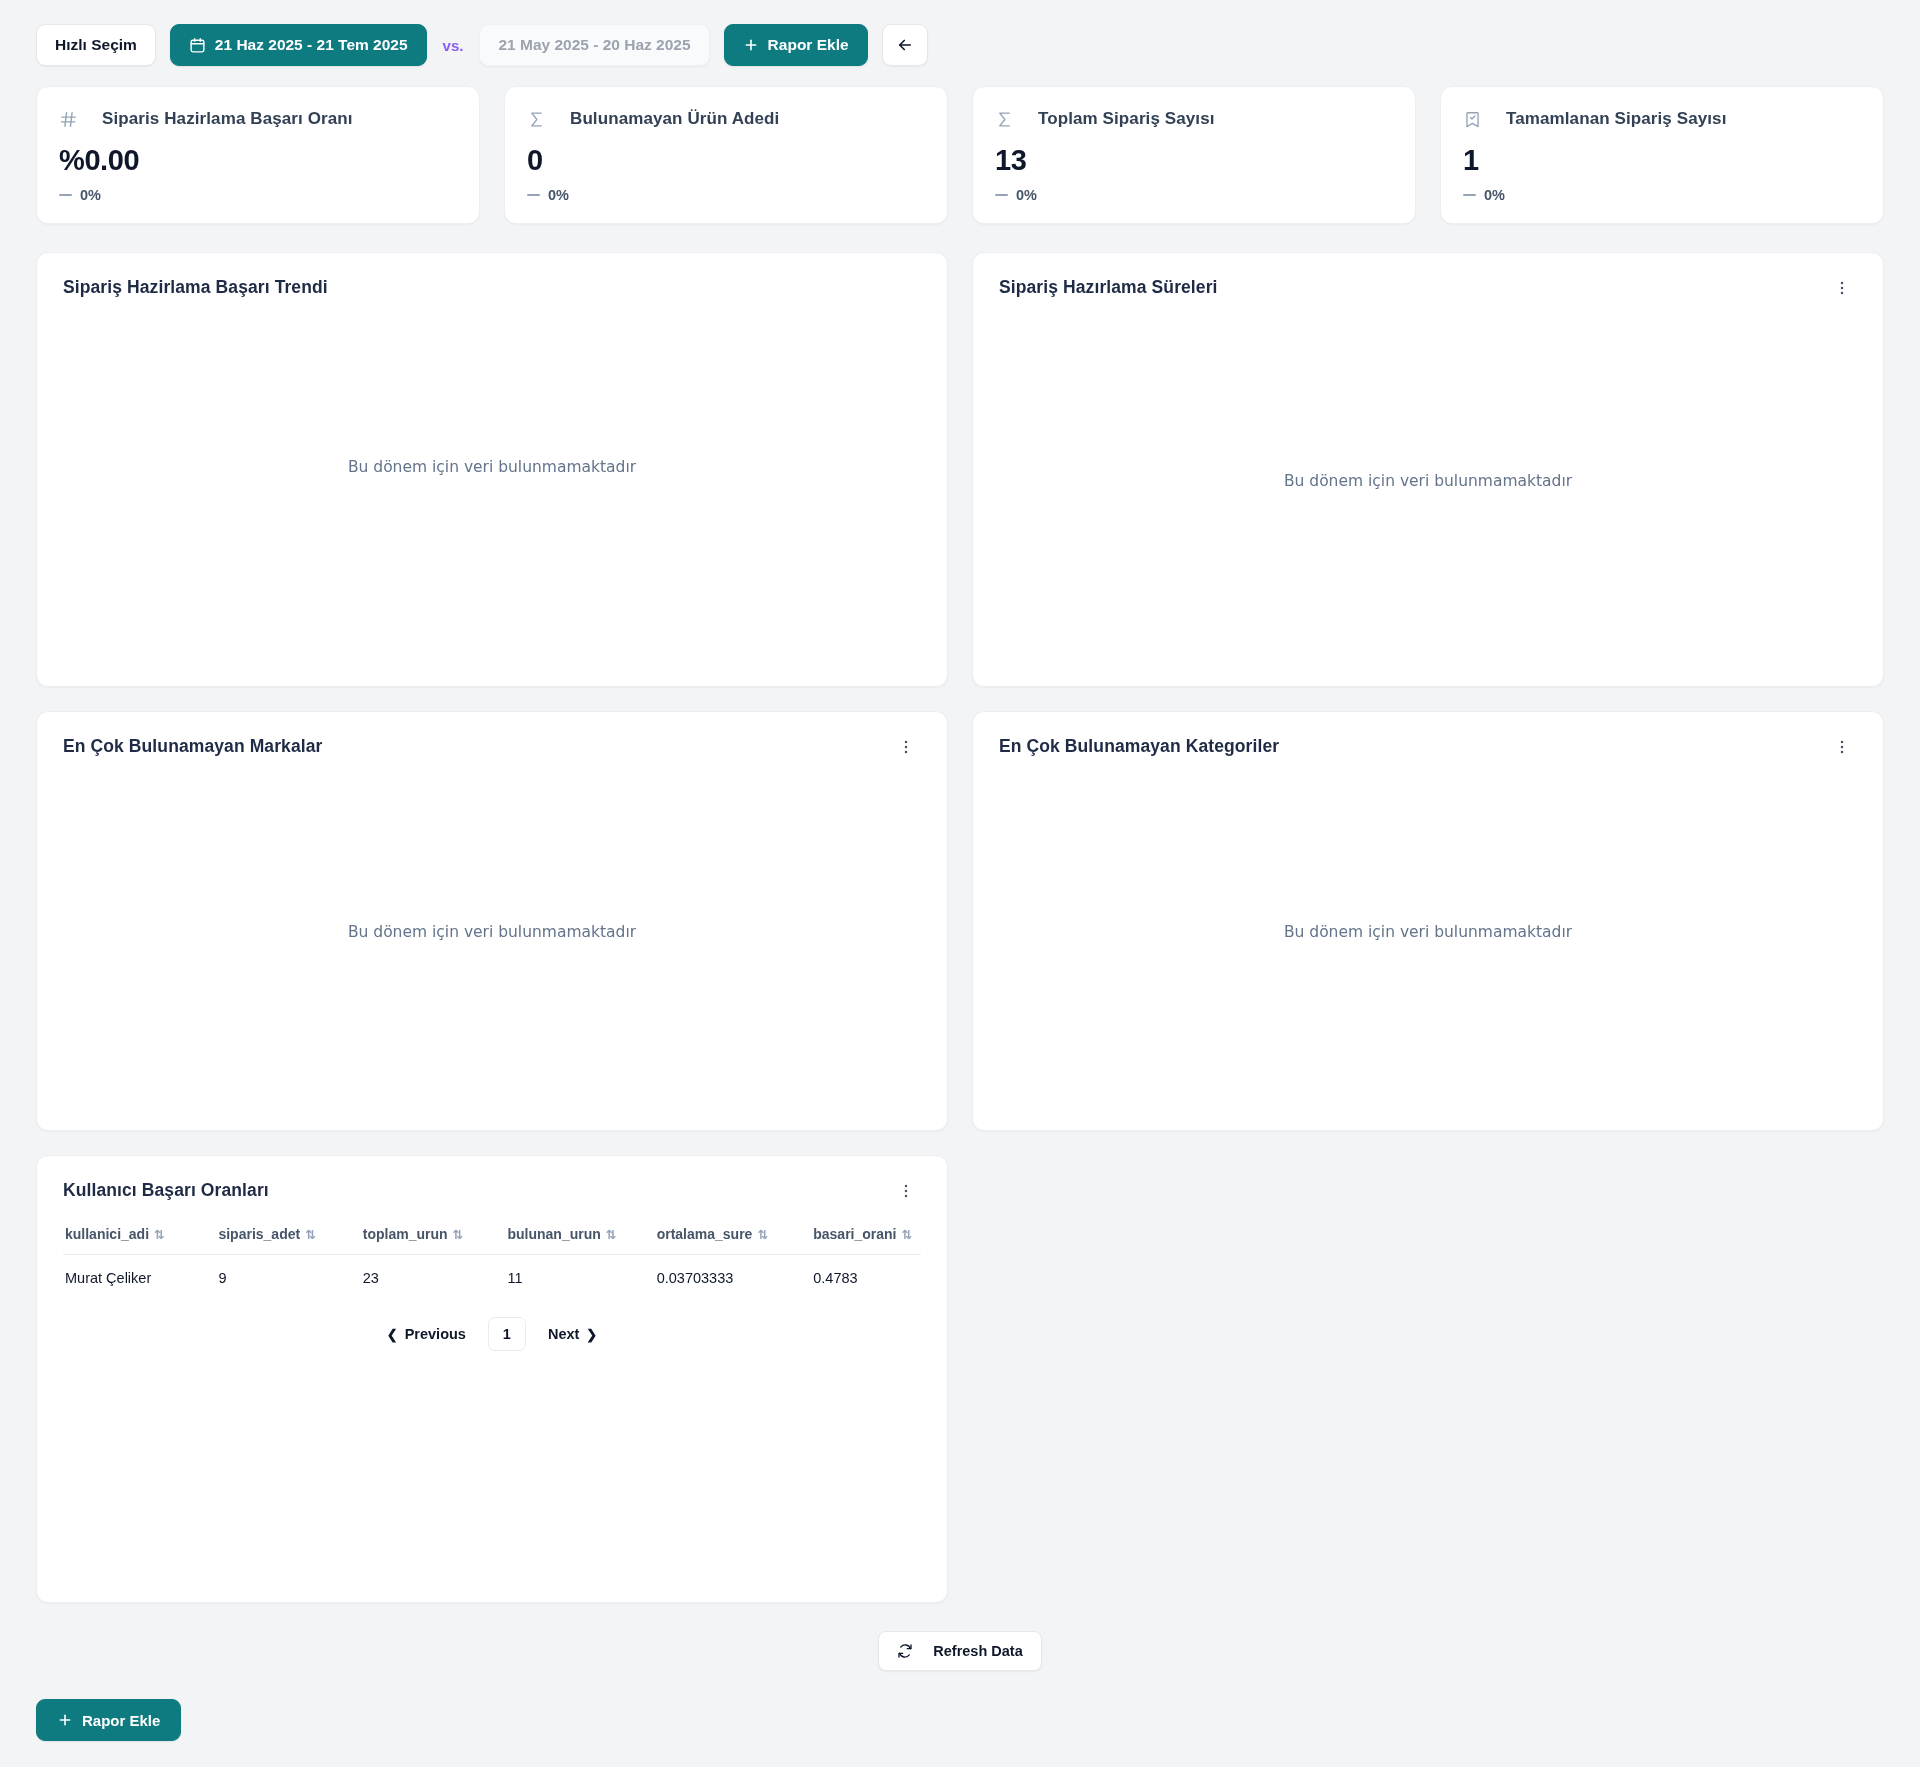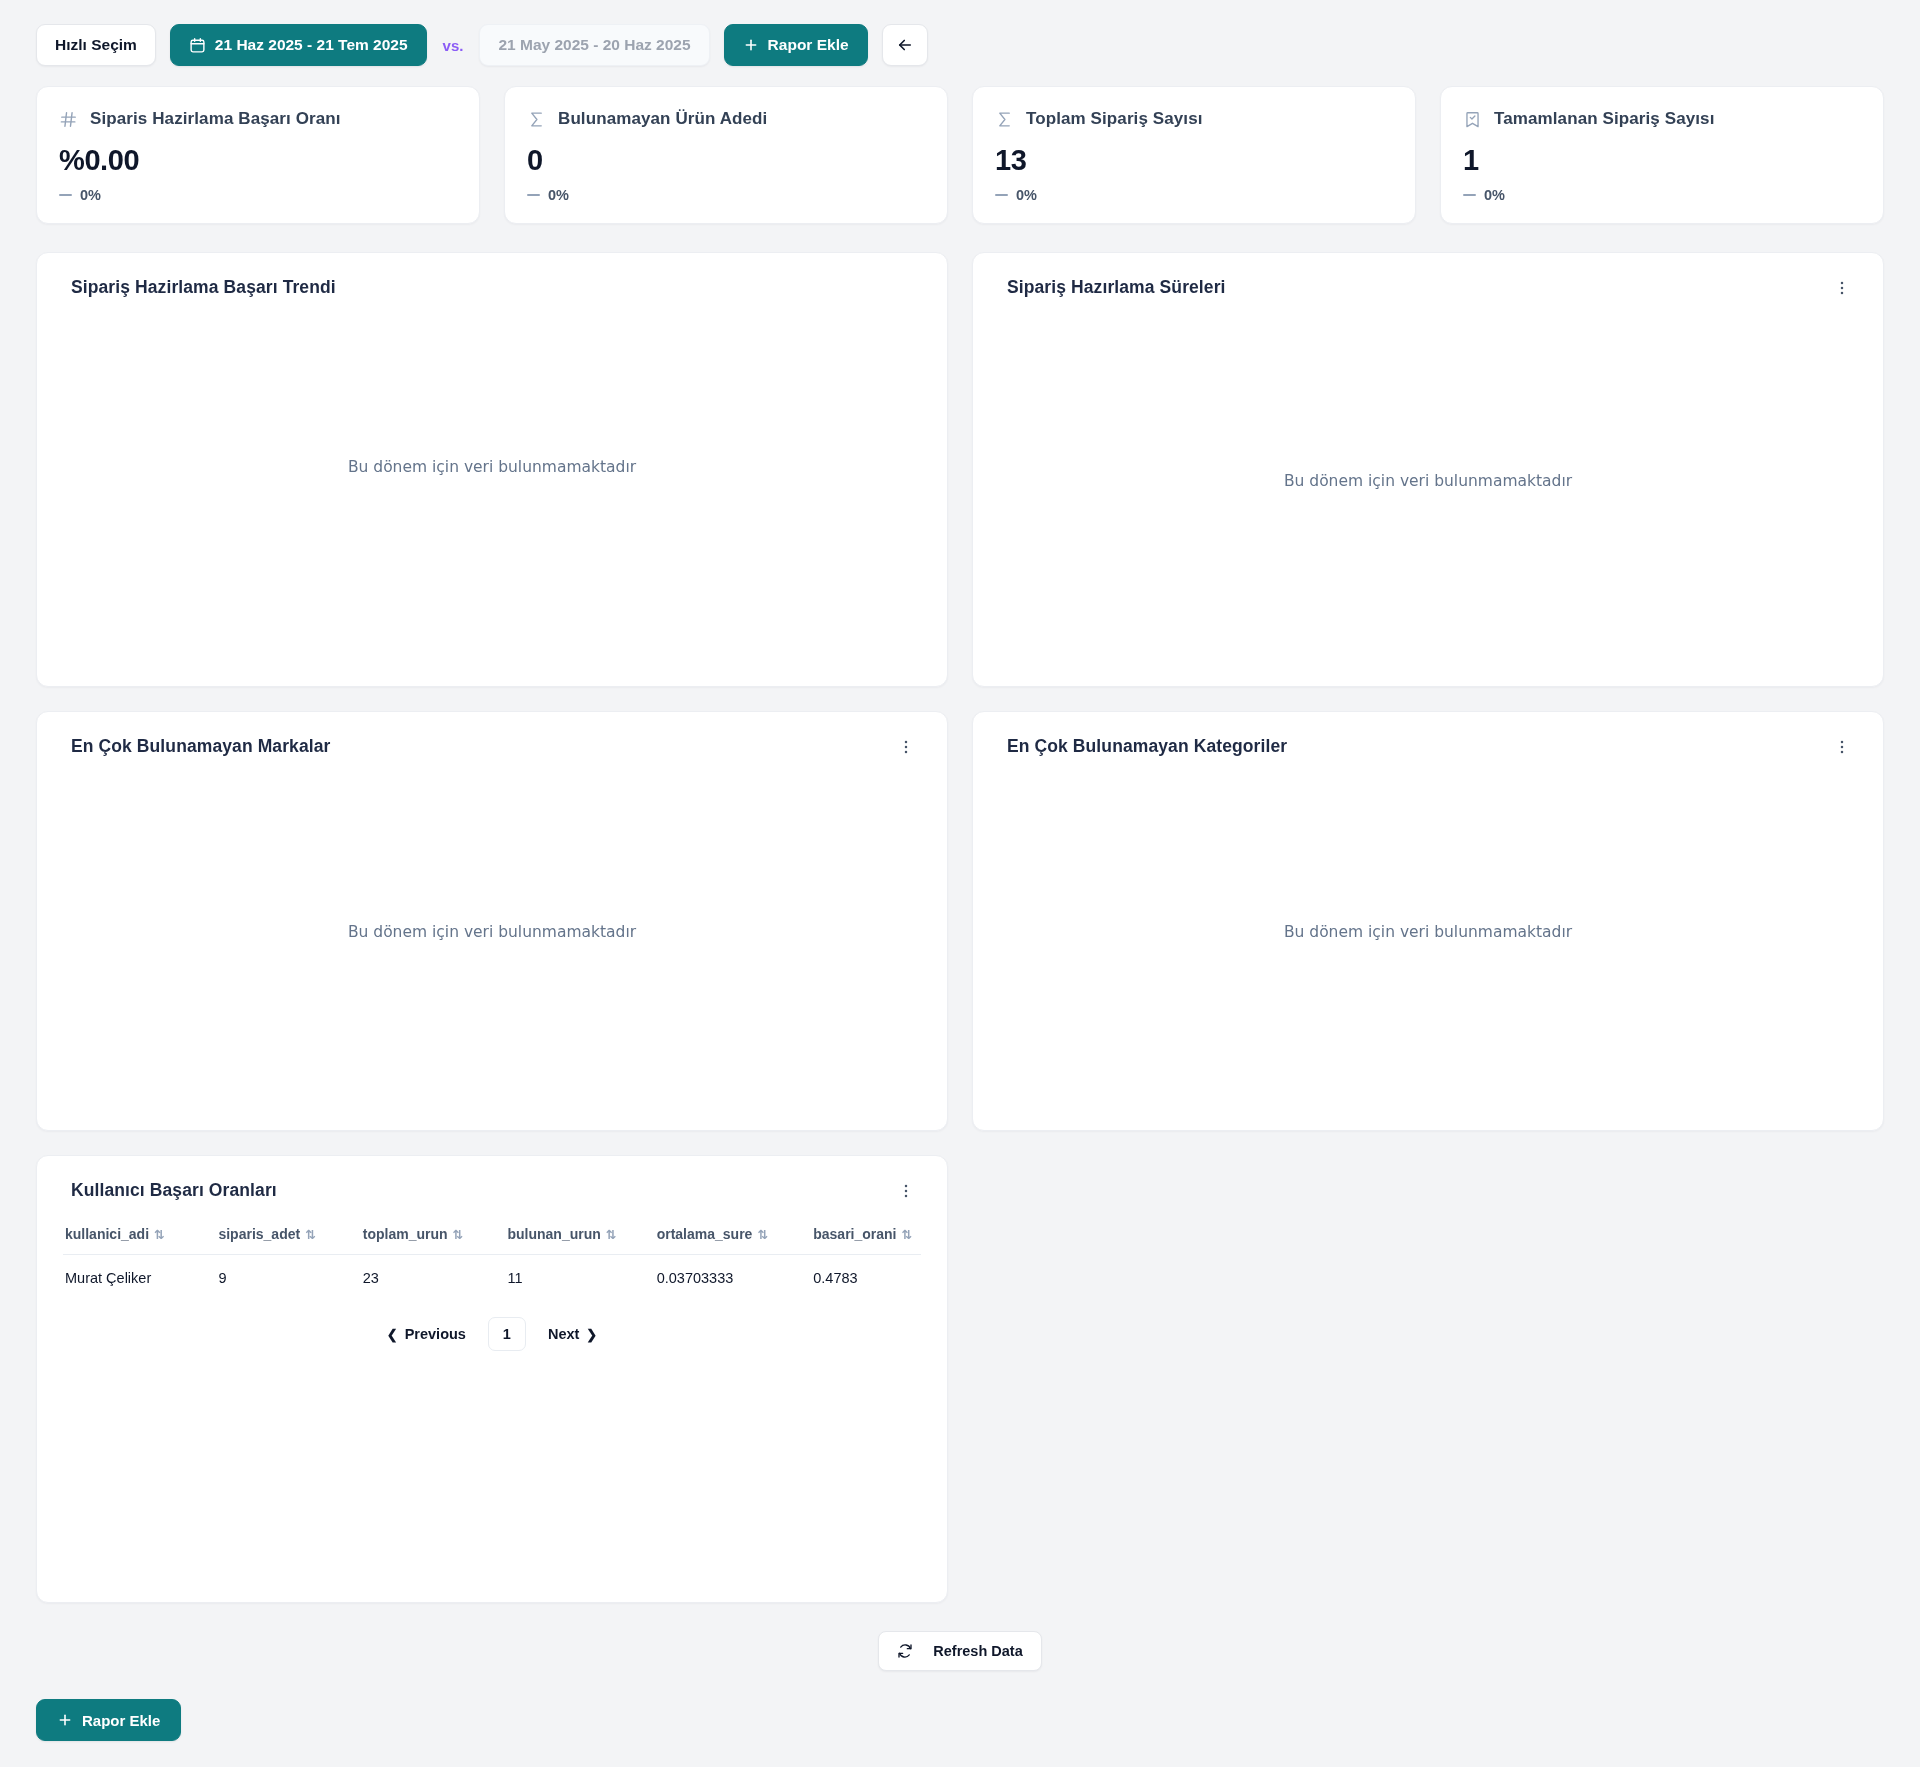--- a/index.html
+++ b/index.html
@@ -86,21 +86,21 @@
   .kpi-row {
     display: grid;
     grid-template-columns: repeat(4, 1fr);
     gap: 24px;
     margin-bottom: 28px;
   }
   .kpi-card { padding: 22px 22px 20px 22px; min-height: 128px; }
   .kpi-head {
     display: flex;
     align-items: center;
-    gap: 12px;
+    gap: 24px;
     margin-bottom: 16px;
   }
   .kpi-ico { color: #94a3b8; flex: 0 0 auto; }
   .kpi-title {
     font-size: 17px;
     font-weight: 700;
     color: #334155;
     letter-spacing: .1px;
   }
   .kpi-value {
@@ -138,21 +138,20 @@
     position: relative;
     padding: 24px 26px;
     display: flex;
     flex-direction: column;
   }
   .panel-head {
     display: flex;
     align-items: flex-start;
     justify-content: space-between;
     gap: 12px;
-    margin-left: 8px;
   }
   .panel-title {
     font-size: 17.5px;
     font-weight: 700;
     color: #1f2a44;
     letter-spacing: .1px;
   }
   .kebab {
     color: #475569;
     cursor: pointer;

